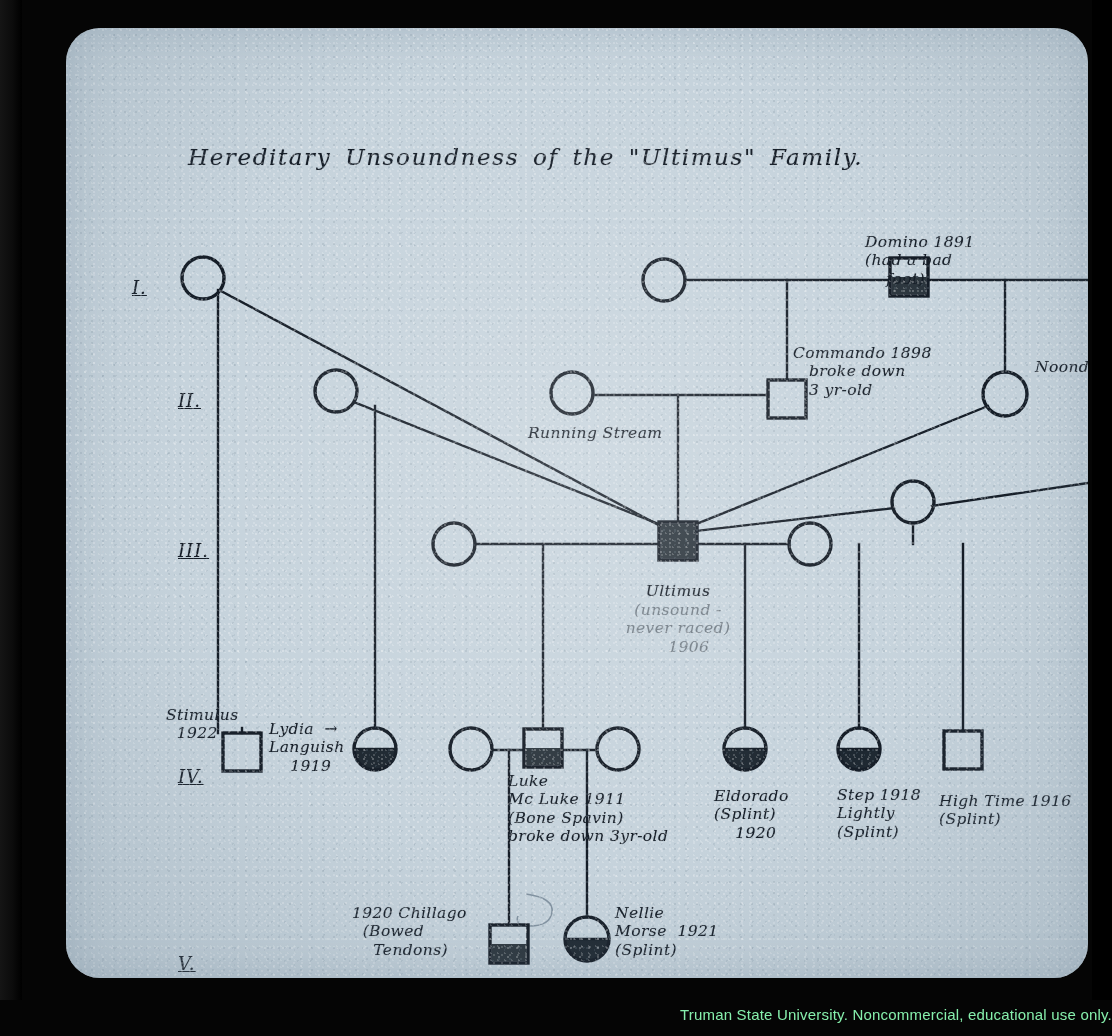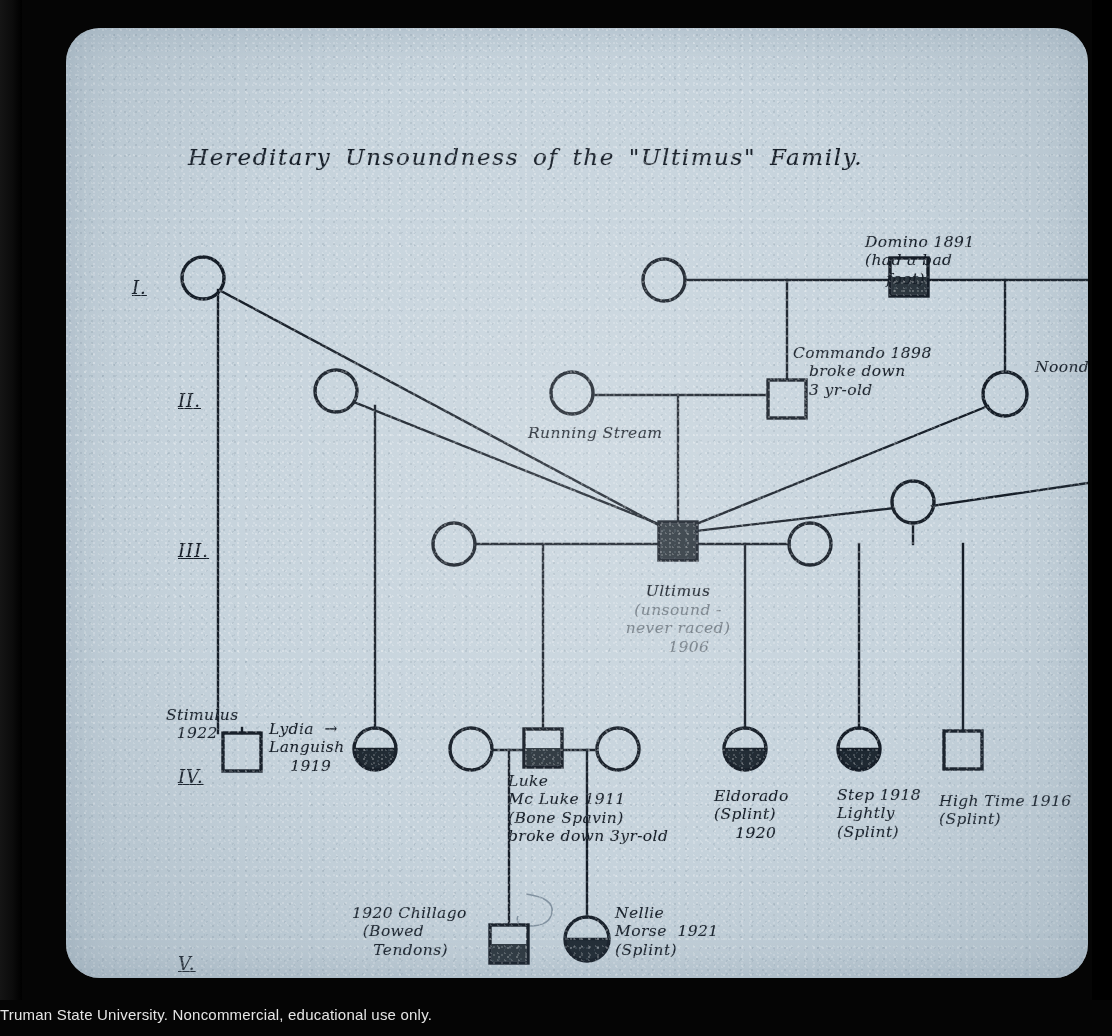--- a/index.html
+++ b/index.html
@@ -116,22 +116,22 @@
   .node-label { font-size: 15.5px; }
   .faded { opacity: .48; }
   .ctr { text-align: center; transform: translateX(-50%); }
 
   
   #footer-credit {
     position: absolute;
     left: 0;
     top: 1006px;
     width: 1112px;
-    text-align: left;
-    color: #e5e5e5;
+    text-align: right;
+    color: #86efac;
     font-family: "Liberation Sans", sans-serif;
     font-size: 15px;
     letter-spacing: .2px;
   }
 </style>
 </head>
 <body>
 
 <div id="frame">
 

